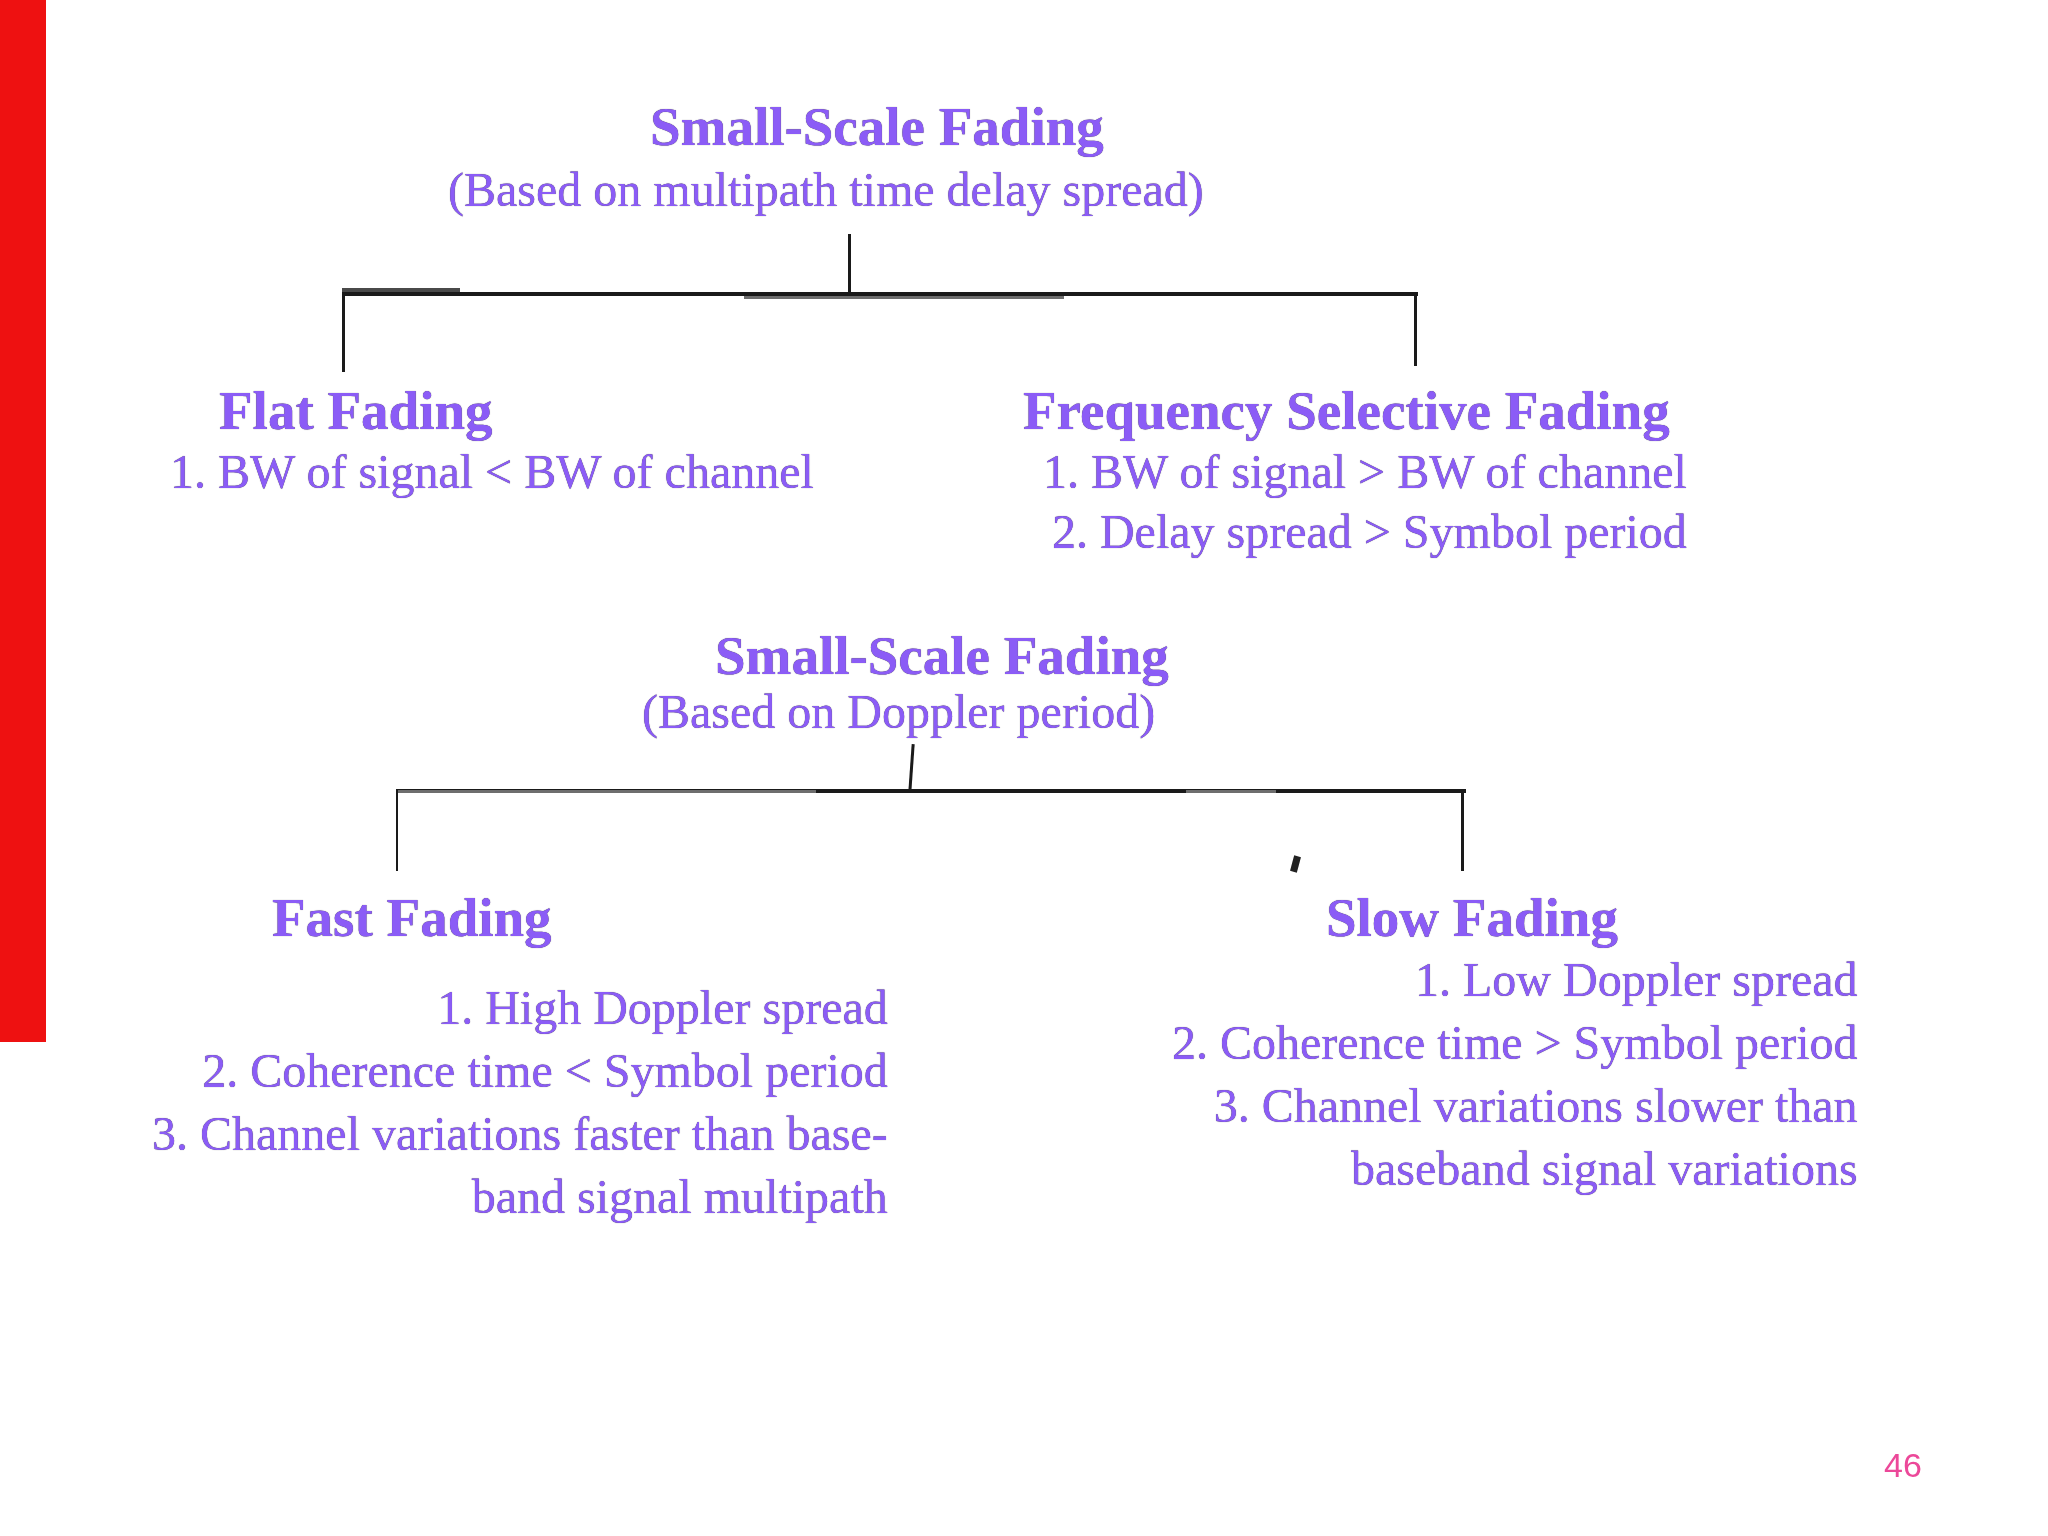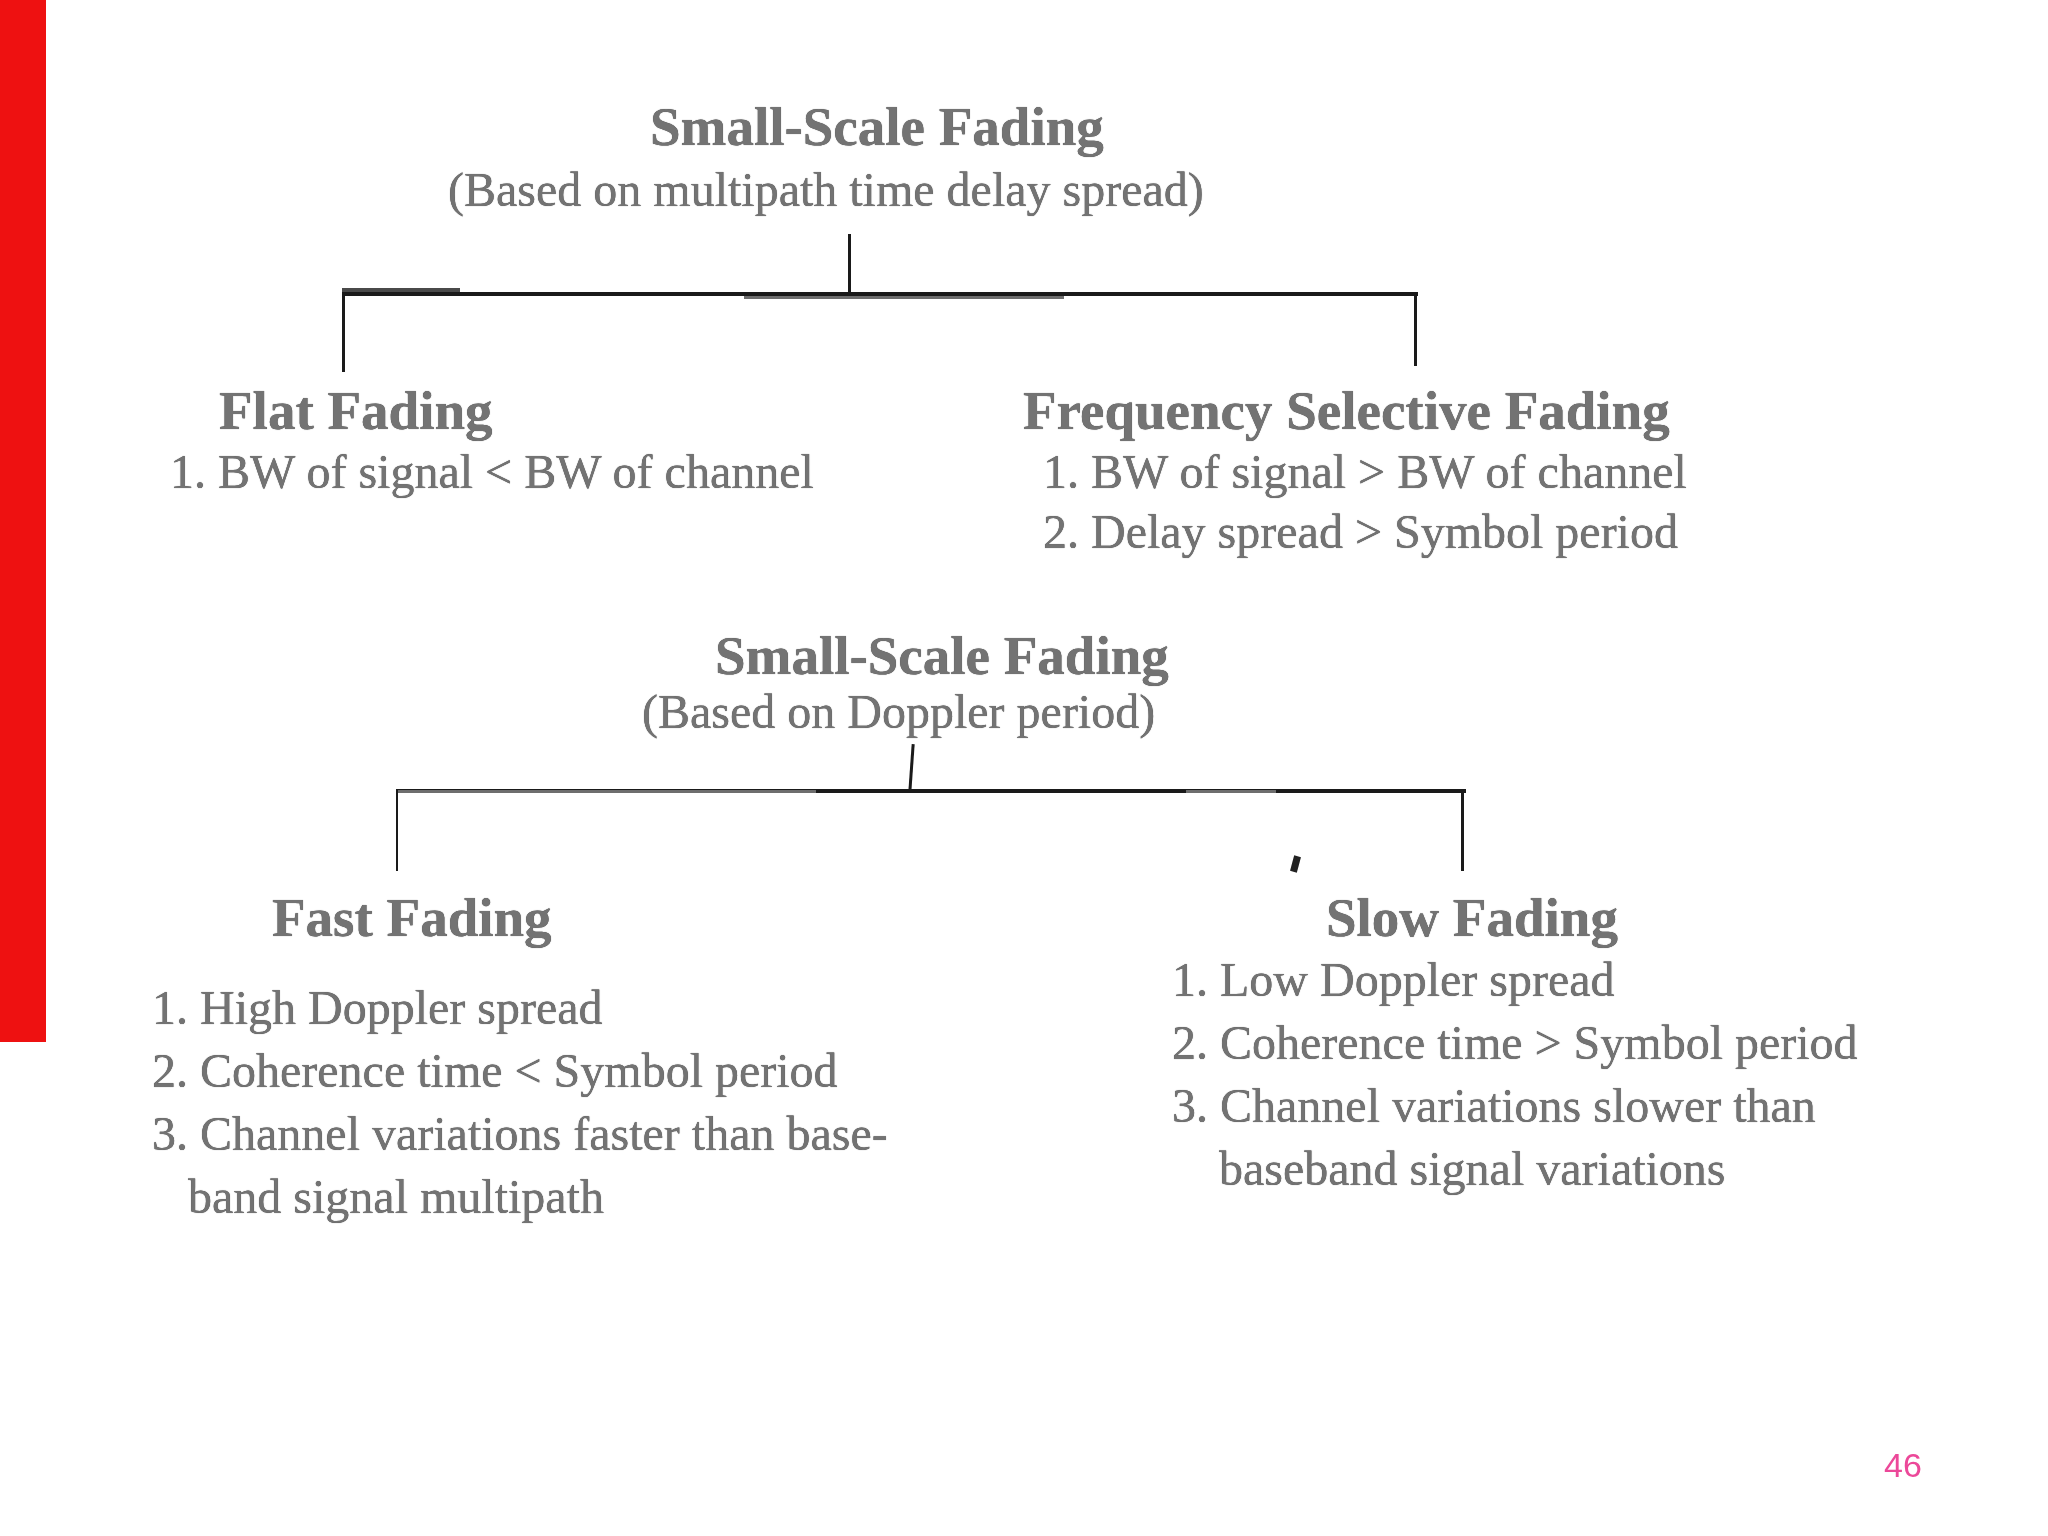--- a/index.html
+++ b/index.html
@@ -21,41 +21,41 @@
     position: absolute;
     left: 0;
     top: 0;
     width: 46px;
     height: 1042px;
   }
   
   .scan {
     position: absolute;
     left: 0; top: 0; right: 0; bottom: 0;
-    color: #737373;
+    color: #8b5cf6;
     filter: blur(0.4px);
     text-shadow: 0 0 0.7px rgba(10,10,10,0.85);
   }
   .txt {
     position: absolute;
     white-space: nowrap;
   }
   .heading {
     font-weight: bold;
     font-size: 55px;
     line-height: 64px;
   }
   .subtitle {
     font-size: 48px;
     line-height: 56px;
   }
   .items {
     font-size: 48px;
   }
-  .items .item { white-space: nowrap; }
+  .items .item { white-space: nowrap; text-align: right; }
   .items-t1 { line-height: 60px; }
   .items-t2 { line-height: 63px; }
   .line {
     position: absolute;
     background: #1a1a1a;
   }
   .line-shade { background: #6e6e6e; }
   .line-shade2 { background: #4a4a4a; }
   .artifact {
     position: absolute;

